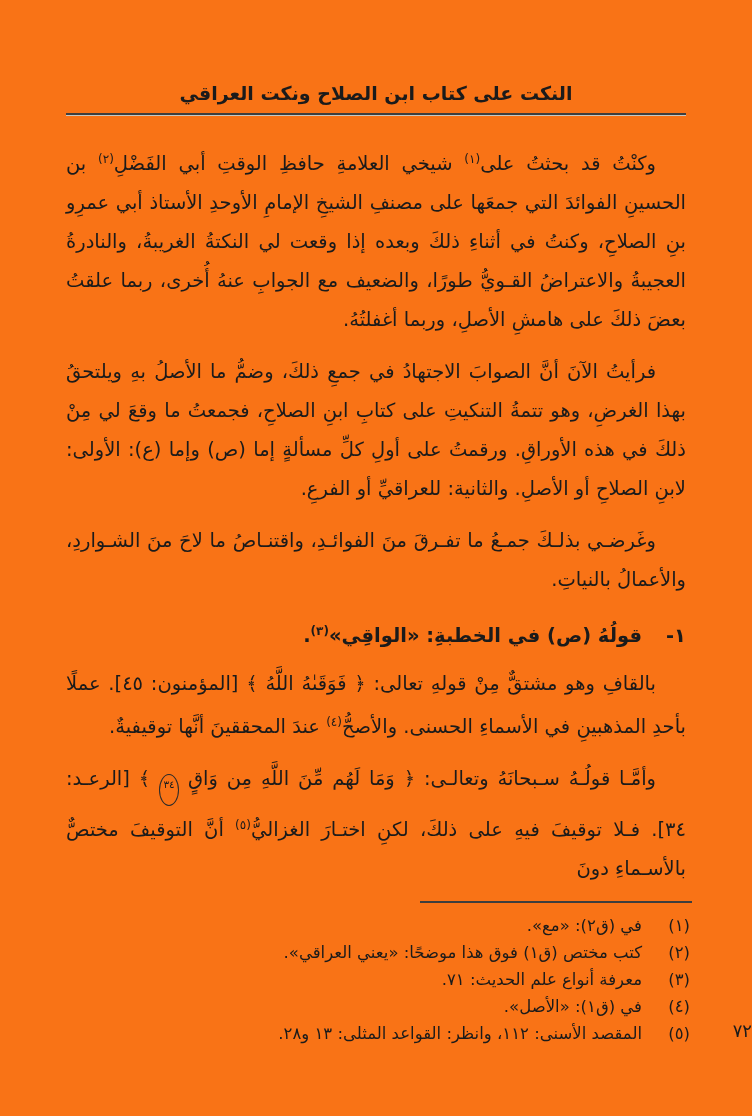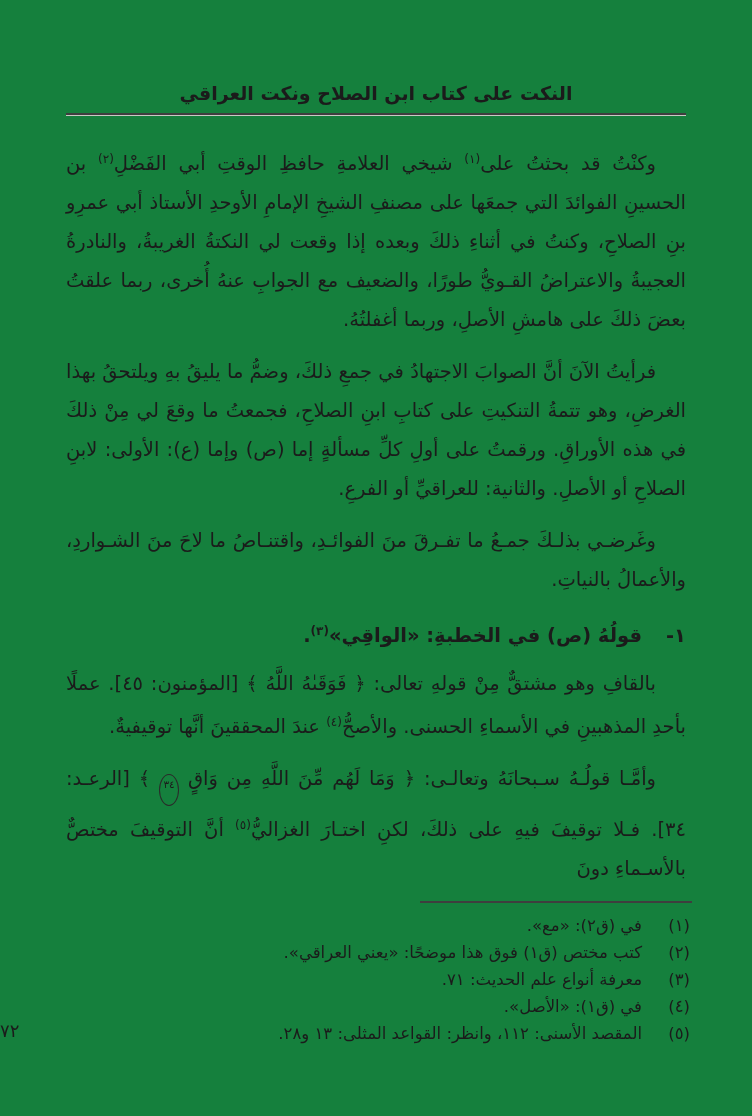--- a/index.html
+++ b/index.html
@@ -6,21 +6,21 @@
     margin: 0;
     padding: 0;
     background: #f4f4f1;
     font-family: "DejaVu Sans", sans-serif;
   }
   .page {
     position: relative;
     width: 752px;
     height: 1116px;
     margin: 0 auto;
-    background: #15803d;
+    background: #f97316;
     color: #1b1b1b;
     display: flex;
     flex-direction: column;
     overflow: hidden;
     box-sizing: border-box;
   }
   
   .header {
     margin-top: 80px;
     padding: 0 66px;
@@ -101,37 +101,37 @@
     box-sizing: border-box;
     padding-right: 2px;
   }
   .fn-text { flex: 1; text-align: right; }
   
   .pagenum-wrap {
     position: absolute;
     top: 1020px;
     left: 0;
     right: 0;
-    text-align: left;
+    text-align: right;
     font-size: 18px;
   }
 </style>
 </head>
 <body>
 
 <div class="page">
 
   <div class="header">
     <div class="header-title">النكت على كتاب ابن الصلاح ونكت العراقي</div>
     <hr class="header-rule">
   </div>
 
   <div class="body">
     <p><span>وكنْتُ قد بحثتُ على</span><span class="seg-sup">(١)</span><span> شيخي العلامةِ حافظِ الوقتِ أبي الفَضْلِ</span><span class="seg-sup">(٢)</span><span> بن الحسينِ الفوائدَ التي جمعَها على مصنفِ الشيخِ الإمامِ الأوحدِ الأستاذ أبي عمرِو بنِ الصلاحِ، وكنتُ في أثناءِ ذلكَ وبعده إذا وقعت لي النكتةُ الغريبةُ، والنادرةُ العجيبةُ والاعتراضُ القـويُّ طورًا، والضعيف مع الجوابِ عنهُ أُخرى، ربما علقتُ بعضَ ذلكَ على هامشِ الأصلِ، وربما أغفلتُهُ.</span></p>
-    <p><span>فرأيتُ الآنَ أنَّ الصوابَ الاجتهادُ في جمعِ ذلكَ، وضمُّ ما يليقُ بهِ ويلتحقُ بهذا الغرضِ، وهو تتمةُ التنكيتِ على كتابِ ابنِ الصلاحِ، فجمعتُ ما وقعَ لي مِنْ ذلكَ في هذه الأوراقِ. ورقمتُ على أولِ كلِّ مسألةٍ إما (ص) وإما (ع): الأولى: لابنِ الصلاحِ أو الأصلِ. والثانية: للعراقيِّ أو الفرعِ.</span></p>
+    <p><span>فرأيتُ الآنَ أنَّ الصوابَ الاجتهادُ في جمعِ ذلكَ، وضمُّ ما الأصلُ بهِ ويلتحقُ بهذا الغرضِ، وهو تتمةُ التنكيتِ على كتابِ ابنِ الصلاحِ، فجمعتُ ما وقعَ لي مِنْ ذلكَ في هذه الأوراقِ. ورقمتُ على أولِ كلِّ مسألةٍ إما (ص) وإما (ع): الأولى: لابنِ الصلاحِ أو الأصلِ. والثانية: للعراقيِّ أو الفرعِ.</span></p>
     <p><span>وغَرضـي بذلـكَ جمـعُ ما تفـرقَ منَ الفوائـدِ، واقتنـاصُ ما لاحَ منَ الشـواردِ، والأعمالُ بالنياتِ.</span></p>
 
     <div class="masala">
       <span class="masala-num">١-</span><span class="masala-text"><span class="seg-bold">قولُهُ (ص) في الخطبةِ: «الواقِي»</span><span class="seg-sup">(٣)</span><span class="seg-bold">.</span></span>
     </div>
 
     <p><span>بالقافِ وهو مشتقٌّ مِنْ قولهِ تعالى: </span><span class="seg-quran">﴿ فَوَقَىٰهُ اللَّهُ ﴾</span><span> [المؤمنون: ٤٥]. عملًا بأحدِ المذهبينِ في الأسماءِ الحسنى. والأصحُّ</span><span class="seg-sup">(٤)</span><span> عندَ المحققينَ أنَّها توقيفيةٌ.</span></p>
     <p><span>وأمَّـا قولُـهُ سـبحانَهُ وتعالـى: </span><span class="seg-quran">﴿ وَمَا لَهُم مِّنَ اللَّهِ مِن وَاقٍ </span><span class="seg-ayah">٣٤</span><span class="seg-quran"> ﴾</span><span> [الرعـد: ٣٤]. فـلا توقيفَ فيهِ على ذلكَ، لكنِ اختـارَ الغزاليُّ</span><span class="seg-sup">(٥)</span><span> أنَّ التوقيفَ مختصٌّ بالأسـماءِ دونَ</span></p>
   </div>
 

